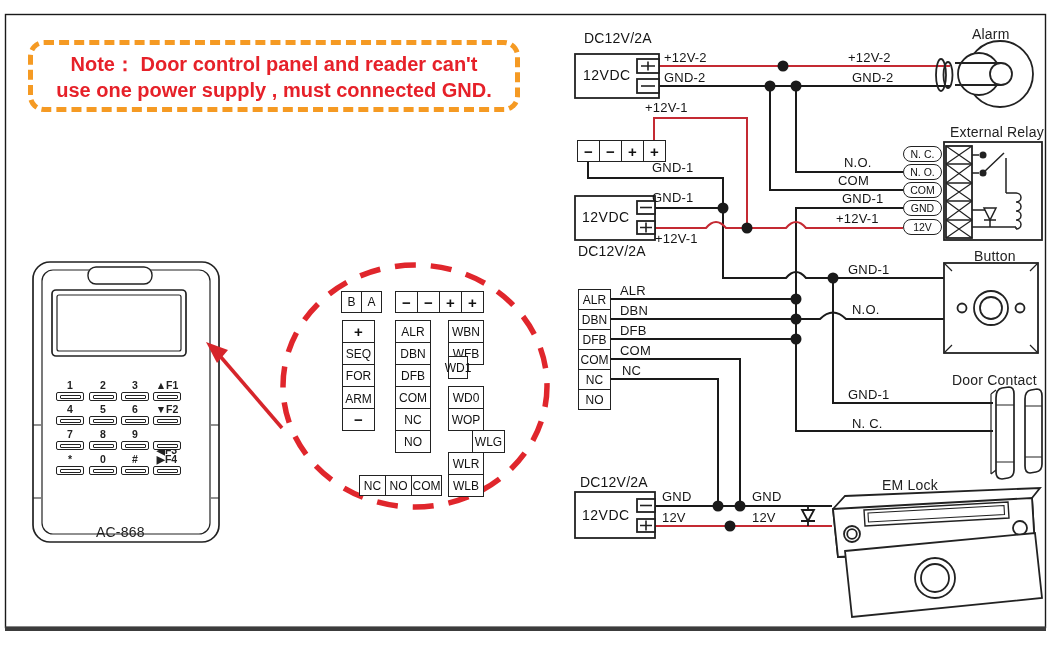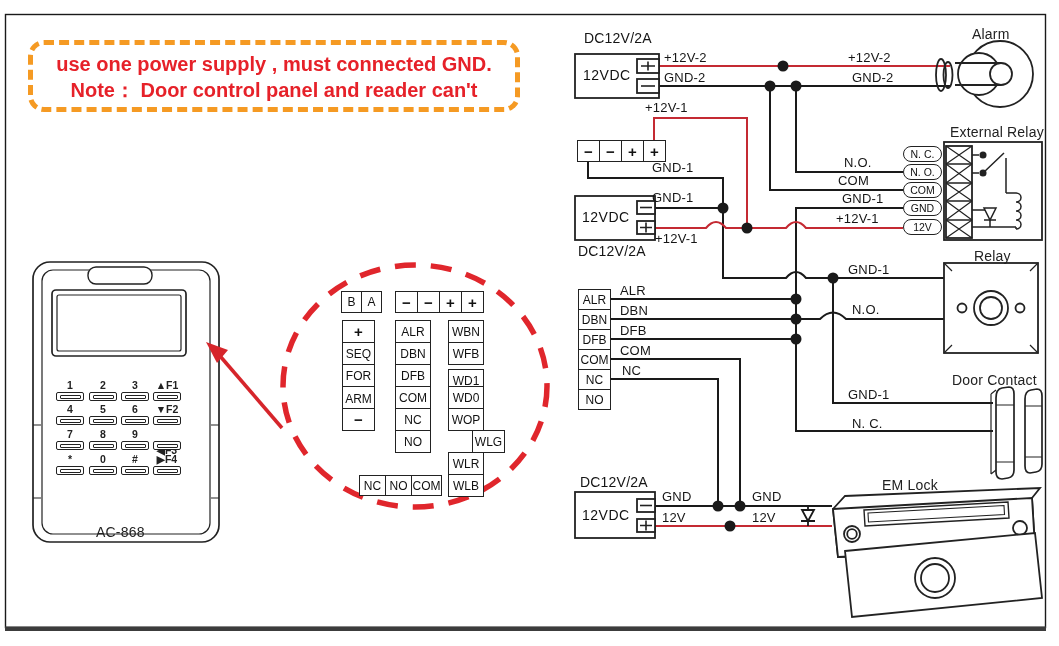--- a/index.html
+++ b/index.html
@@ -187,22 +187,22 @@
   </g>
 
   <ellipse cx="415" cy="386" rx="132" ry="121" fill="none" stroke="#e0262c" stroke-width="5.5" stroke-dasharray="21 15"></ellipse>
   <g>
     <line x1="282" y1="428" x2="220" y2="356" stroke="#d6252b" stroke-width="3.6"></line>
     <polygon points="206,342 228,350 217,363" fill="#d6252b"></polygon>
   </g>
 </svg>
 
 <div class="note">
+  <div>Note：  Door control panel and  reader can't</div>
   <div>use one power supply , must connected GND.</div>
-  <div>Note：  Door control panel and  reader can't</div>
 </div>
 
 <div class="lbl small" style="left:584px;top:30px">DC12V/2A</div>
 <div class="psu-name" style="left:583px;top:67px">12VDC</div>
 <div class="lbl small" style="left:578px;top:243px">DC12V/2A</div>
 <div class="psu-name" style="left:582px;top:209px">12VDC</div>
 <div class="lbl small" style="left:580px;top:474px">DC12V/2A</div>
 <div class="psu-name" style="left:582px;top:507px">12VDC</div>
 
 <div class="lbl" style="left:664px;top:50px">+12V-2</div>
@@ -214,21 +214,21 @@
 <div class="lbl" style="left:652px;top:160px">GND-1</div>
 <div class="lbl" style="left:652px;top:190px">GND-1</div>
 <div class="lbl" style="left:655px;top:231px">+12V-1</div>
 <div class="lbl dev" style="left:950px;top:124px">External Relay</div>
 <div class="lbl" style="left:844px;top:155px">N.O.</div>
 <div class="lbl" style="left:838px;top:173px">COM</div>
 <div class="lbl" style="left:842px;top:191px">GND-1</div>
 <div class="lbl" style="left:836px;top:211px">+12V-1</div>
 <div class="lbl" style="left:848px;top:262px">GND-1</div>
 <div class="lbl" style="left:852px;top:302px">N.O.</div>
-<div class="lbl dev" style="left:974px;top:248px">Relay</div>
+<div class="lbl dev" style="left:974px;top:248px">Button</div>
 <div class="lbl" style="left:620px;top:283px">ALR</div>
 <div class="lbl" style="left:620px;top:303px">DBN</div>
 <div class="lbl" style="left:620px;top:323px">DFB</div>
 <div class="lbl" style="left:620px;top:343px">COM</div>
 <div class="lbl" style="left:622px;top:363px">NC</div>
 <div class="lbl dev" style="left:952px;top:372px">Door Contact</div>
 <div class="lbl" style="left:848px;top:387px">GND-1</div>
 <div class="lbl" style="left:852px;top:416px">N. C.</div>
 <div class="lbl" style="left:662px;top:489px">GND</div>
 <div class="lbl" style="left:662px;top:510px">12V</div>
@@ -271,21 +271,21 @@
 
 <div class="cell" style="left:395px;top:320px;width:36px;height:23px">ALR</div>
 <div class="cell" style="left:395px;top:342px;width:36px;height:23px">DBN</div>
 <div class="cell" style="left:395px;top:364px;width:36px;height:23px">DFB</div>
 <div class="cell" style="left:395px;top:386px;width:36px;height:23px">COM</div>
 <div class="cell" style="left:395px;top:408px;width:36px;height:23px">NC</div>
 <div class="cell" style="left:395px;top:430px;width:36px;height:23px">NO</div>
 
 <div class="cell" style="left:448px;top:320px;width:36px;height:23px">WBN</div>
 <div class="cell" style="left:448px;top:342px;width:36px;height:23px">WFB</div>
-<div class="cell" style="left:448px;top:369px;width:36px;height:23px">WD1</div>
+<div class="cell" style="left:448px;top:356px;width:20px;height:23px">WD1</div>
 <div class="cell" style="left:448px;top:386px;width:36px;height:23px">WD0</div>
 <div class="cell" style="left:448px;top:408px;width:36px;height:23px">WOP</div>
 <div class="cell" style="left:472px;top:430px;width:33px;height:23px">WLG</div>
 <div class="cell" style="left:448px;top:452px;width:36px;height:23px">WLR</div>
 <div class="cell" style="left:448px;top:474px;width:36px;height:23px">WLB</div>
 
 <div class="cell" style="left:359px;top:475px;width:27px;height:21px">NC</div>
 <div class="cell" style="left:385px;top:475px;width:27px;height:21px">NO</div>
 <div class="cell" style="left:411px;top:475px;width:31px;height:21px">COM</div>
 

